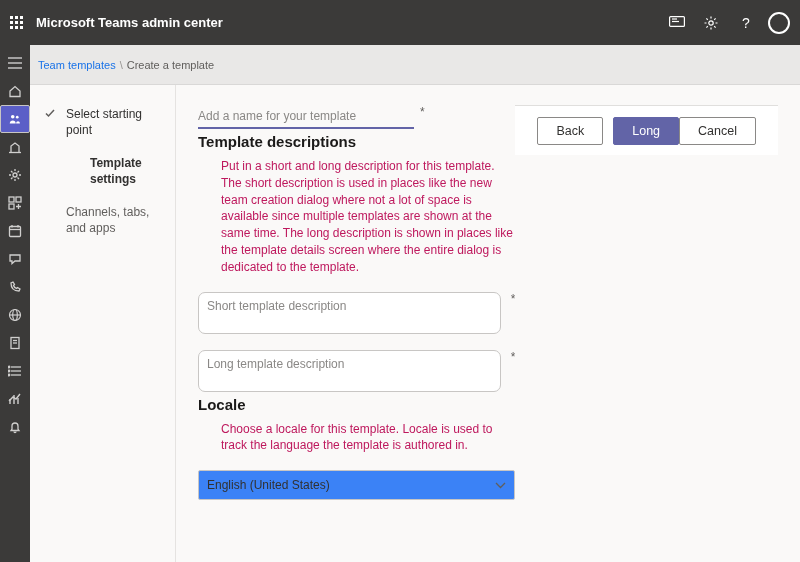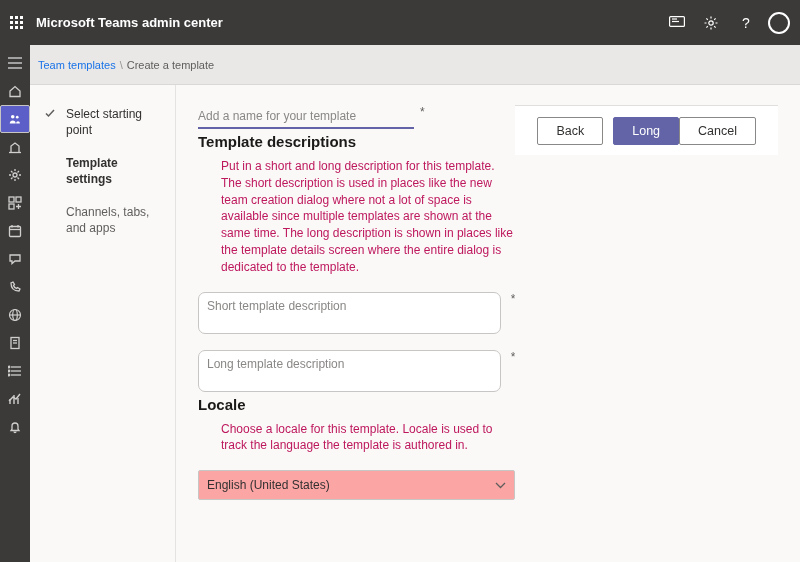--- a/index.html
+++ b/index.html
@@ -22,40 +22,40 @@
 
 .bread { height:40px; background:#e9e8e7; border-bottom:1px solid #d9d8d7; font-size:11px; color:#605e5c; display:flex; align-items:center; padding-left:8px; }
 .bread a { color:#1a73e8; text-decoration:none; font-size:11px; }
 .bread .sep { margin:0 4px; color:#979593; }
 
 .columns { flex:1; display:flex; background:#f3f2f1; }
 
 .steps { width:146px; background:#faf9f8; border-right:1px solid #e5e3e1; padding:22px 14px 0 14px; font-size:12px; color:#323130; }
 .step { display:flex; align-items:flex-start; gap:8px; margin-bottom:18px; line-height:1.3; }
 .step .chk { width:14px; flex:none; color:#605e5c; }
-.step.cur .lbl { font-weight:600; }
+.step.cur .lbl { font-weight:600;margin-left:24px; }
 .step .lbl { color:#323130; }
 .step.muted .lbl { color:#605e5c; }
 
 .form { flex:1; background:#faf9f8; padding:20px 22px 0 22px; overflow:hidden; font-size:12.5px; color:#323130; position:relative; }
 .name-row { display:flex; align-items:flex-end; }
 .name-input { width:216px; border:none; border-bottom:2px solid #6264a7; background:transparent; font-size:12px; padding:4px 0 4px 0; color:#323130; }
 .name-input::placeholder { color:#8a8886; }
 .name-row .star { color:#605e5c; margin-left:6px; font-size:12px; position:relative; top:-10px; }
 
 h2.sec { font-size:15px; font-weight:600; margin-top:4px; margin-bottom:8px; color:#1b1a19; }
 .help { font-size:12px; color:#be185d; line-height:1.4;margin-left:23px; }
 
 .ta-row { display:flex; align-items:flex-start; margin-top:16px; }
 textarea.tx { flex:1; border:1px solid #c8c6c4; border-radius:7px; font-family:inherit; font-size:12px; color:#323130; padding:6px 8px; resize:none; }
 textarea.tx::placeholder { color:#8a8886; }
 .ta-row .star { width:10px; text-align:right; color:#605e5c; font-size:12px; margin-left:4px; }
 
 .sel-row { margin-top:16px; }
-.sel { width:100%; border:1px solid #c8c6c4; background:#fca5a5; border-radius:2px; font-size:12px; padding:7px 8px; display:flex; align-items:center; justify-content:space-between; }
+.sel { width:100%; border:1px solid #c8c6c4; background:#3b82f6; border-radius:2px; font-size:12px; padding:7px 8px; display:flex; align-items:center; justify-content:space-between; }
 .sel .chev { color:#605e5c; }
 
 .footer { height:50px; background:#fff; border-top:1px solid #e0dfdd; display:flex; align-items:center; padding:0 22px; }
 .btn { font-size:12.5px; padding:6px 18px; border-radius:2px; cursor:pointer; }
 .btn.sec { background:#fff; border:1px solid #8a8886; color:#323130; }
 .btn.pri { background:#6264a7; border:1px solid #6264a7; color:#fff; margin-left:10px; }
 .spacer { flex:1; }
 
 svg { display:block; }
 </style>

